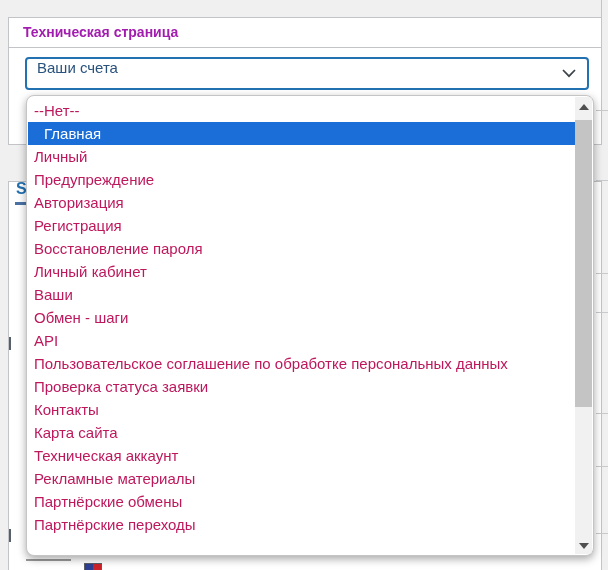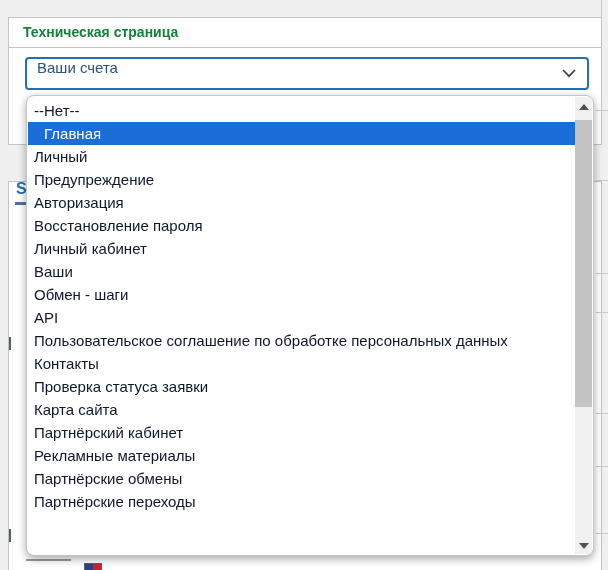--- a/index.html
+++ b/index.html
@@ -4,21 +4,21 @@
 <style>
   html,body{margin:0;padding:0;}
   body{font-family:"Liberation Sans", sans-serif;}
   .screen{position:relative;width:608px;height:570px;background:#f0f0f1;overflow:hidden;}
 
   
   .panel{position:absolute;left:8px;width:594px;background:#fff;border:1px solid #c3c4c7;box-sizing:border-box;}
   .panel1{top:17px;height:128px;}
   .panel2{top:181px;height:400px;}
   .panel-header{height:29px;line-height:29px;padding-left:14px;border-bottom:1px solid #c3c4c7;
-    font-size:14px;font-weight:600;color:#15803d;}
+    font-size:14px;font-weight:600;color:#a21caf;}
   .top-right-border{position:absolute;left:601px;top:0;width:1px;height:17px;background:#c3c4c7;}
 
   
   .bg-letter{position:absolute;left:16px;top:180px;font-size:16px;font-weight:600;color:#2271b1;z-index:2;}
   .bg-dash{position:absolute;left:15px;top:202px;width:11px;height:3px;background:#4a72a5;z-index:2;}
   .bg-tick{position:absolute;width:2px;height:13px;background:#55606b;z-index:2;}
   .bg-tick.t1{left:9px;top:337px;}
   .bg-tick.t2{left:9px;top:529px;}
   .bottom-line{position:absolute;left:26px;top:559px;width:45px;height:2px;background:#9a9a9a;z-index:2;}
   .side-line{position:absolute;left:596px;width:12px;height:1px;background:#c9cacb;z-index:1;}
@@ -34,21 +34,21 @@
     background:#fff;border:2px solid #2271b1;border-radius:4px;display:flex;
     z-index:3;cursor:pointer;}
   .select-value{padding-left:10px;font-size:15px;color:#29527c;flex:1;}
   .chevron{margin-right:11px;display:flex;align-items:center;}
 
   
   .listbox{position:absolute;left:26px;top:95px;width:568px;height:461px;box-sizing:border-box;
     background:#fff;border:1px solid #c5c5c5;border-radius:8px;
     box-shadow:0 3px 8px rgba(0,0,0,0.35);overflow:hidden;z-index:4;}
   .options{position:absolute;left:1px;top:1px;bottom:1px;right:18px;padding-top:2px;overflow:hidden;}
-  .option{height:23px;line-height:23px;padding-left:6px;font-size:15px;color:#0f172a;
+  .option{height:23px;line-height:23px;padding-left:6px;font-size:15px;color:#be185d;
     white-space:nowrap;overflow:hidden;cursor:default;}
   .option.selected{background:#1b6ed8;color:#fff;padding-left:16px;}
 
   
   .scrollbar{position:absolute;top:1px;bottom:1px;right:1px;width:17px;background:#f1f1f1;}
   .sb-btn{position:absolute;left:0;width:17px;height:17px;background:#f1f1f1;
     display:flex;align-items:center;justify-content:center;cursor:pointer;}
   .sb-up{top:1px;}
   .sb-down{bottom:0;}
   .tri-up{width:0;height:0;border-left:5px solid transparent;border-right:5px solid transparent;
@@ -94,30 +94,31 @@
     </span>
   </div>
 
   <div class="listbox">
     <div class="options" id="options">
         <div class="option">--Нет--</div>
         <div class="option selected">Главная</div>
         <div class="option">Личный</div>
         <div class="option">Предупреждение</div>
         <div class="option">Авторизация</div>
+        <div class="option">Регистрация</div>
         <div class="option">Восстановление пароля</div>
         <div class="option">Личный кабинет</div>
         <div class="option">Ваши</div>
         <div class="option">Обмен - шаги</div>
         <div class="option">API</div>
         <div class="option">Пользовательское соглашение по обработке персональных данных</div>
+        <div class="option">Проверка статуса заявки</div>
         <div class="option">Контакты</div>
-        <div class="option">Проверка статуса заявки</div>
         <div class="option">Карта сайта</div>
-        <div class="option">Партнёрский кабинет</div>
+        <div class="option">Техническая аккаунт</div>
         <div class="option">Рекламные материалы</div>
         <div class="option">Партнёрские обмены</div>
         <div class="option">Партнёрские переходы</div>
       </div>
     <div class="scrollbar">
       <div class="sb-btn sb-up">
         <span class="tri-up"></span>
       </div>
       <div class="sb-thumb"></div>
       <div class="sb-btn sb-down">

